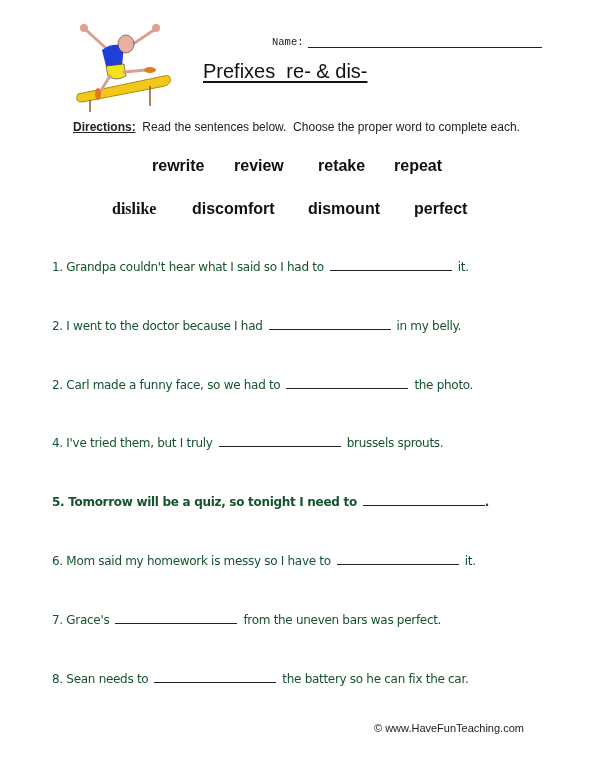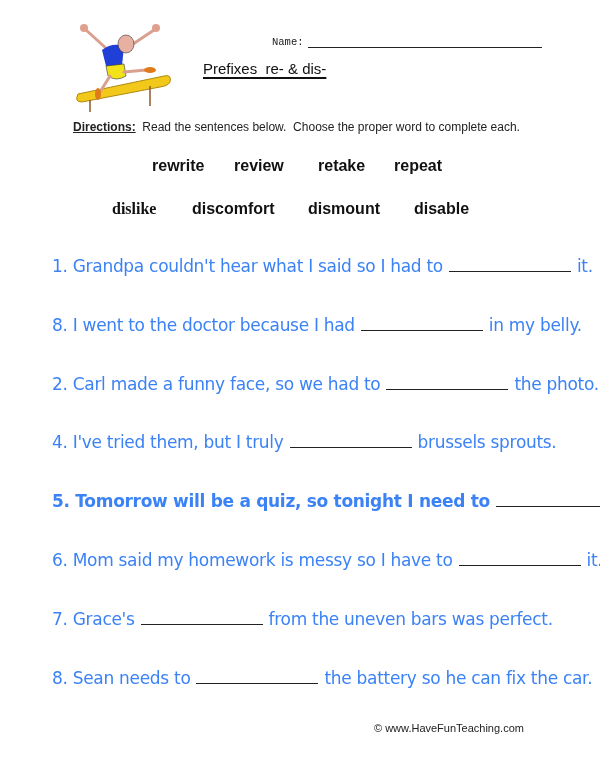--- a/index.html
+++ b/index.html
@@ -1,25 +1,25 @@
 <!DOCTYPE html>
 <html><head>
   <meta charset="utf-8">
   <style>
     html, body { margin: 0; padding: 0; background: #ffffff; }
     body { width: 600px; height: 777px; position: relative; overflow: hidden; color: #1a1a1a; font-family: "Liberation Sans", sans-serif; }
     .clipart { position: absolute; left: 72px; top: 16px; width: 104px; width: 104px; height: 96px; }
     .name-row { position: absolute; left: 272px; top: 36px; font-size: 10.5px; font-family: Liberation Mono, monospace; color: #222; display: flex; align-items: flex-end; }
     .name-line { display: inline-block; width: 234px; border-bottom: 1.3px solid #222; margin-left: 4px; height: 11px; }
-    .title { position: absolute; left: 203px; top: 60px; font-size: 15px; color: #111; text-decoration: underline; text-decoration-thickness: 2px; text-underline-offset: 3px; white-space: pre; }
+    .title { position: absolute; left: 203px; top: 60px; font-size: 20px; color: #111; text-decoration: underline; text-decoration-thickness: 2px; text-underline-offset: 3px; white-space: pre; }
     .directions { position: absolute; left: 53px; top: 120px; font-size: 12px; color: #222; white-space: pre; padding-left: 20px; }
     .directions .label { font-weight: bold; text-decoration: underline; }
     .word-row { position: absolute; left: 0; width: 600px; font-weight: bold; font-size: 16px; color: #111; }
     .word-row span { position: absolute; white-space: nowrap; }
-    .sentence { position: absolute; left: 52px; font-family: "DejaVu Sans", sans-serif; font-size: 17px; color: #3b82f6; white-space: nowrap; letter-spacing: -0.3px; }
+    .sentence { position: absolute; left: 52px; font-family: "DejaVu Sans", sans-serif; font-size: 12px; color: #14532d; white-space: nowrap; letter-spacing: -0.3px; }
     .blank { display: inline-block; width: 122px; border-bottom: 1px solid #222; height: 14px; margin: 0 6px; vertical-align: baseline; }
     .footer { position: absolute; left: 374px; top: 722px; font-size: 11px; color: #222; white-space: nowrap; }
   </style>
 </head>
 <body>
 
 <svg class="clipart" viewBox="0 0 104 96">
 
   <path d="M6 78 L92 60 Q100 58 98 66 Q96 70 88 71 L10 86 Q2 86 6 78 Z" fill="#f2c81a" stroke="#b08a10" stroke-width="1"></path>
   <line x1="18" y1="84" x2="18" y2="96" stroke="#8a5a2a" stroke-width="1.5"></line>
@@ -54,28 +54,28 @@
 <div class="word-row" style="top:157px;">
   <span style="left:152px;">rewrite</span>
   <span style="left:234px;">review</span>
   <span style="left:318px;">retake</span>
   <span style="left:394px;">repeat</span>
 </div>
 <div class="word-row" style="top:200px;">
   <span style="left:112px;font-family:Liberation Serif, serif;">dislike</span>
   <span style="left:192px;">discomfort</span>
   <span style="left:308px;">dismount</span>
-  <span style="left:414px;">disable</span>
+  <span style="left:414px;">perfect</span>
 </div>
 
 <div class="sentence" style="top:256px;">
   <span>1. Grandpa couldn't hear what I said so I had to</span><span class="blank"></span><span>it.</span>
 </div>
 <div class="sentence" style="top:315px;">
-  <span>8. I went to the doctor because I had</span><span class="blank"></span><span>in my belly.</span>
+  <span>2. I went to the doctor because I had</span><span class="blank"></span><span>in my belly.</span>
 </div>
 <div class="sentence" style="top:374px;">
   <span>2. Carl made a funny face, so we had to</span><span class="blank"></span><span>the photo.</span>
 </div>
 <div class="sentence" style="top:432px;">
   <span>4. I've tried them, but I truly</span><span class="blank"></span><span>brussels sprouts.</span>
 </div>
 <div class="sentence" style="top:491px;font-weight:bold;">
   <span>5. Tomorrow will be a quiz, so tonight I need to</span><span class="blank"></span><span style="margin-left:-6px;">.</span>
 </div>

